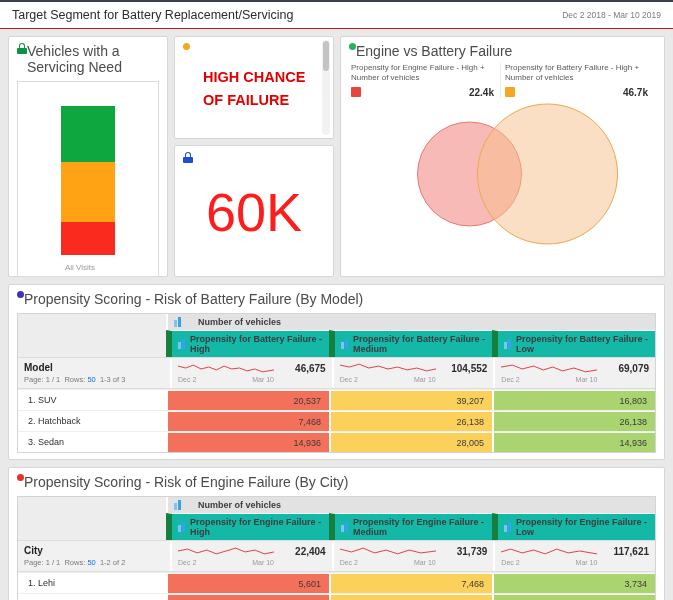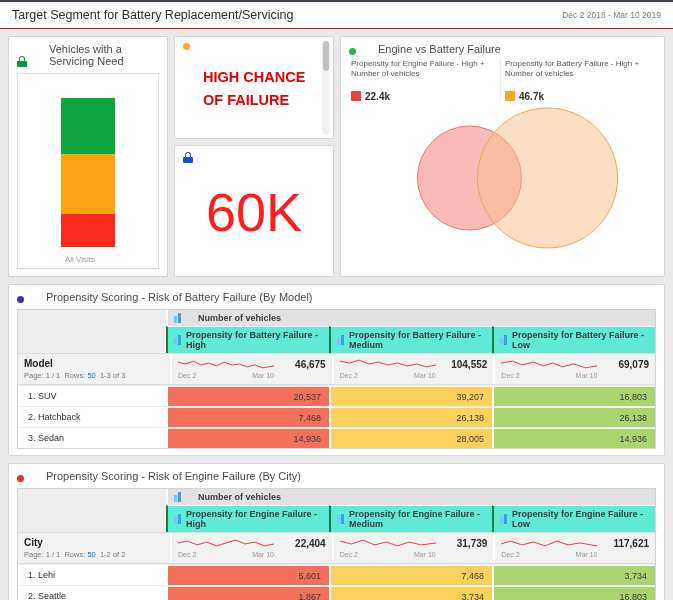--- a/index.html
+++ b/index.html
@@ -21,23 +21,23 @@
   .topbar .title { font-size:12.5px; color:#2c2c2c; }
   .topbar .daterange { font-size:8.5px; color:#7c7c7c; }
 
   .content { padding:7px 8px; }
 
   .panel {
     background:#fff; border:1px solid #d6d6d6; border-radius:2px;
     position:relative;
   }
   .panel-head {
-    display:flex; align-items:flex-end; gap:22px;
+    display:flex; align-items:flex-start; gap:0;
     padding:6px 8px 2px 8px;
-    font-size:11px; color:#4b4b4b;
+    font-size:14px; color:#4b4b4b;
   }
   .dot { width:7px; height:7px; border-radius:50%; display:inline-block; flex:0 0 auto; }
   .dot-orange { background:#f5a623; }
   .dot-green  { background:#26b35f; }
   .dot-indigo { background:#3d2fc0; }
   .dot-red    { background:#e8312a; }
 
   
   .row1 { display:flex; gap:6px; }
   .panel-servicing { width:160px; height:241px; flex:0 0 auto; }
@@ -84,39 +84,39 @@
   }
   .lock .body { position:absolute; top:4.5px; left:0; width:10px; height:6.5px; background:currentColor; border-radius:1px; }
   .lock-green { color:#0b9444; }
   .lock-blue  { color:#1a4fd6; }
 
   
   .venn-legends { display:flex; padding:2px 10px 0 10px; gap:4px; }
   .venn-legend { flex:1; border-right:1px solid #ececec; padding-right:6px; }
   .venn-legend:last-child { border-right:none; }
   .venn-legend .lbl { font-size:8px; color:#5a5a5a; line-height:1.3; min-height:20px; }
-  .venn-legend .valrow { display:flex; align-items:center; gap:4px; margin-top:11px; }
+  .venn-legend .valrow { display:flex; align-items:center; gap:4px; margin-top:3px;justify-content:space-between; }
   .venn-legend .sq { width:10px; height:10px; border-radius:1px; }
   .sq-red { background:#e8453c; }
   .sq-orange { background:#f5a623; }
   .venn-legend .val { font-size:10px; font-weight:bold; color:#2f2f2f; }
   .venn-canvas { width:100%; height:154px; display:block; }
 
   
   .panel-table { margin-top:7px; padding-bottom:6px; }
   .ftable { margin:4px 8px 0 8px; border:1px solid #d4d4d4; font-size:9px; }
   .trow { display:flex; }
   .cell-corner { width:148px; flex:0 0 auto; background:#ededed; }
   .cell-group {
     flex:1; background:#e2e2e2; display:flex; align-items:center; gap:16px;
     padding:3px 6px; font-weight:bold; color:#3d3d3d; border-left:2px solid #fff;
   }
   .cell-colhead {
-    flex:1; background:#5eead4; display:flex; align-items:center; gap:4px;
-    padding:3px 6px; font-weight:bold; color:#3d3d3d; border-left:2px solid #15803d;
+    flex:1; background:#14b8a6; display:flex; align-items:center; gap:4px;
+    padding:3px 6px; font-weight:bold; color:#3d3d3d; border-left:6px solid #15803d;
     border-top:1px solid #f6f6f6;
   }
   .metric-icon { flex:0 0 auto; display:inline-block; }
 
   .totals-row { background:#f1f1f1; border-top:1px solid #dcdcdc; border-bottom:1px solid #dcdcdc; }
   .cell-dim { width:152px; flex:0 0 auto; padding:4px 6px; }
   .dim-name { font-size:10px; font-weight:bold; color:#222; }
   .pagination { font-size:7.5px; color:#7a7a7a; margin-top:2px; }
   .pagination .rows-link { color:#1473e6; }
   .cell-total { flex:1; border-left:2px solid #fff; padding:3px 6px 2px 6px; }

